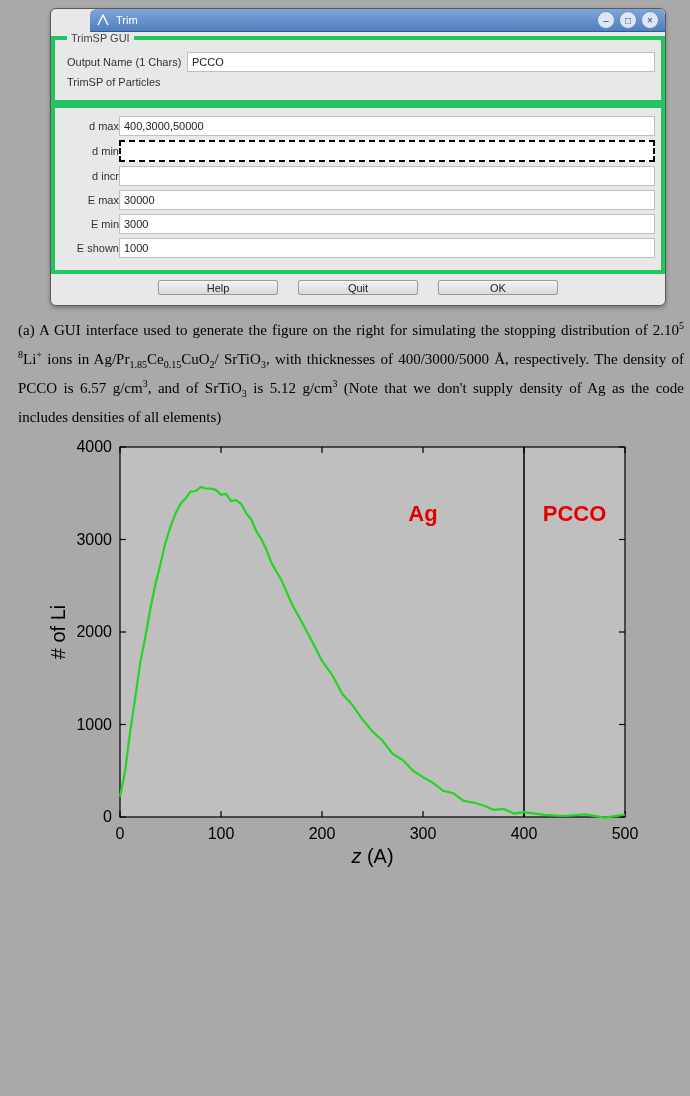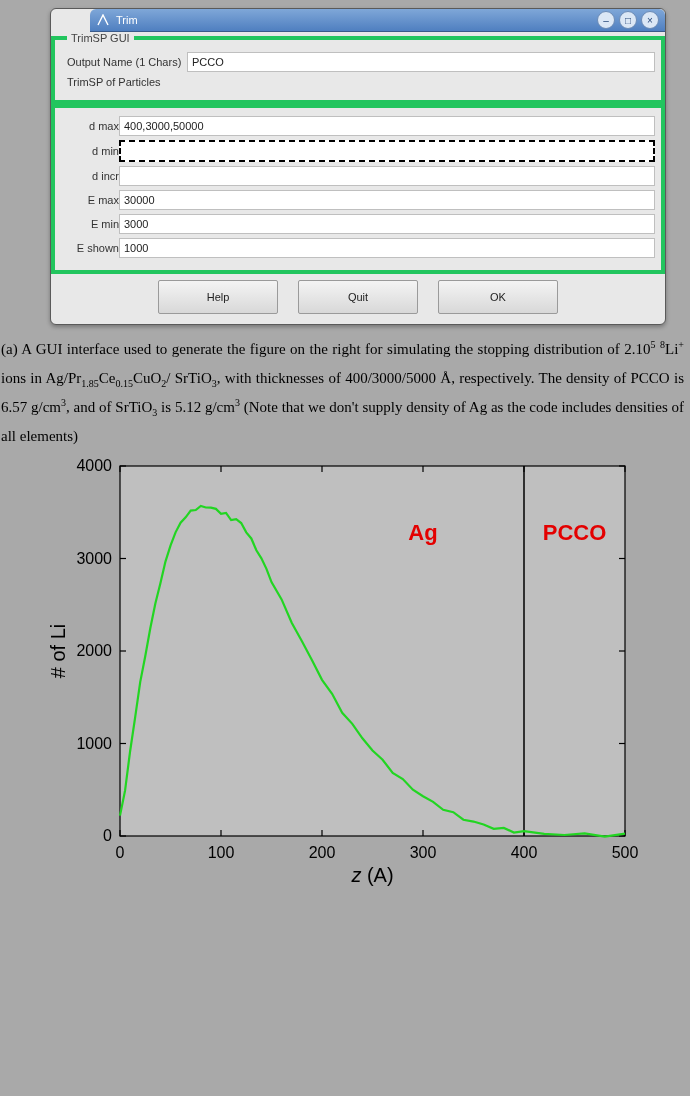--- a/index.html
+++ b/index.html
@@ -92,32 +92,32 @@
     border-width: 2px;
   }
   .btnbar {
     display: flex;
     justify-content: center;
     gap: 20px;
     padding: 6px 10px 10px 10px;
   }
   .btn {
     width: 120px;
-    height: 34px;
+    height: 15px;
     border: 1px solid #9a9a9a;
     border-radius: 2px;
     background: linear-gradient(#f4f4f4, #d8d8d8);
     font-family: Arial, sans-serif;
     font-size: 11px;
     color: #222;
     cursor: pointer;
   }
   
   .caption {
-    padding: 6px 6px 6px 1px;
+    padding: 6px 6px 6px 18px;
     font-size: 15px;
     line-height: 1.9;
     text-align: justify;
   }
   .sup { font-size: 10px; vertical-align: super; }
   .sub { font-size: 10px; vertical-align: sub; }
   
   .chart-wrap {
     width: 600px;
     margin: 0 auto 6px auto;

